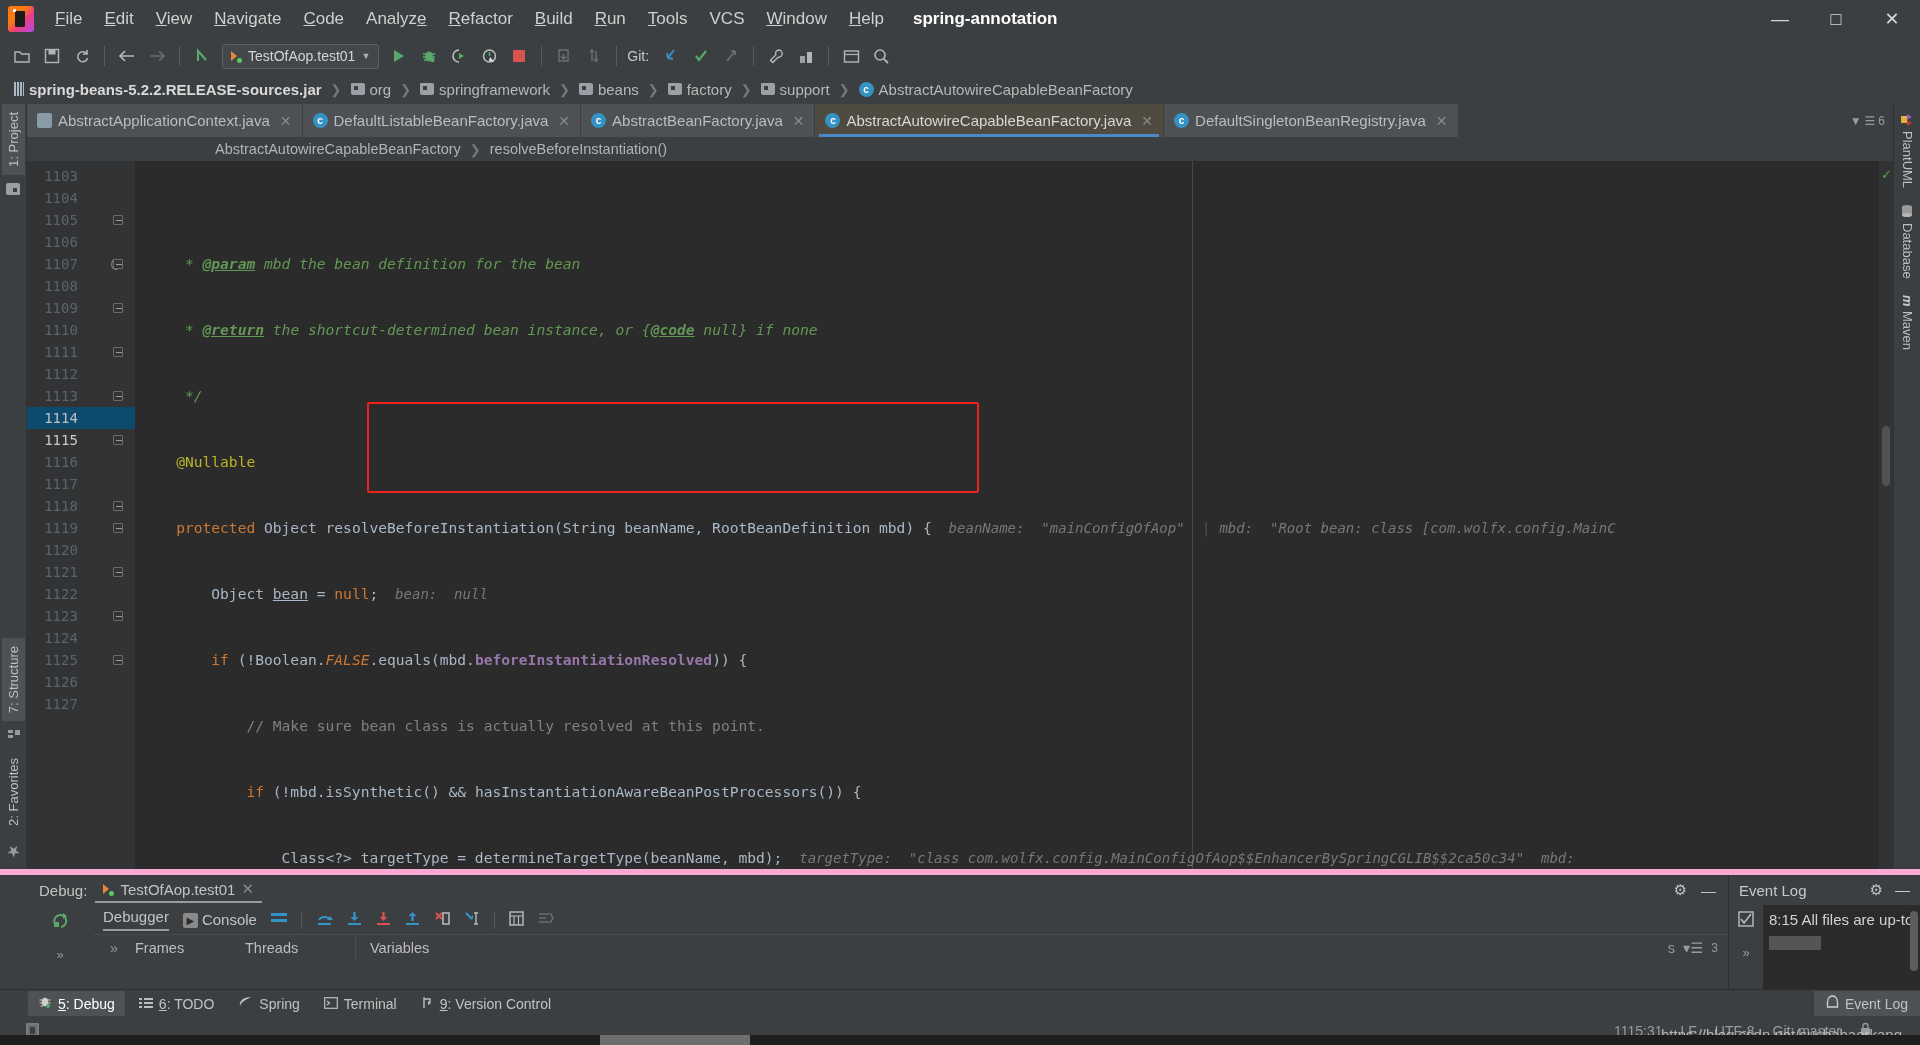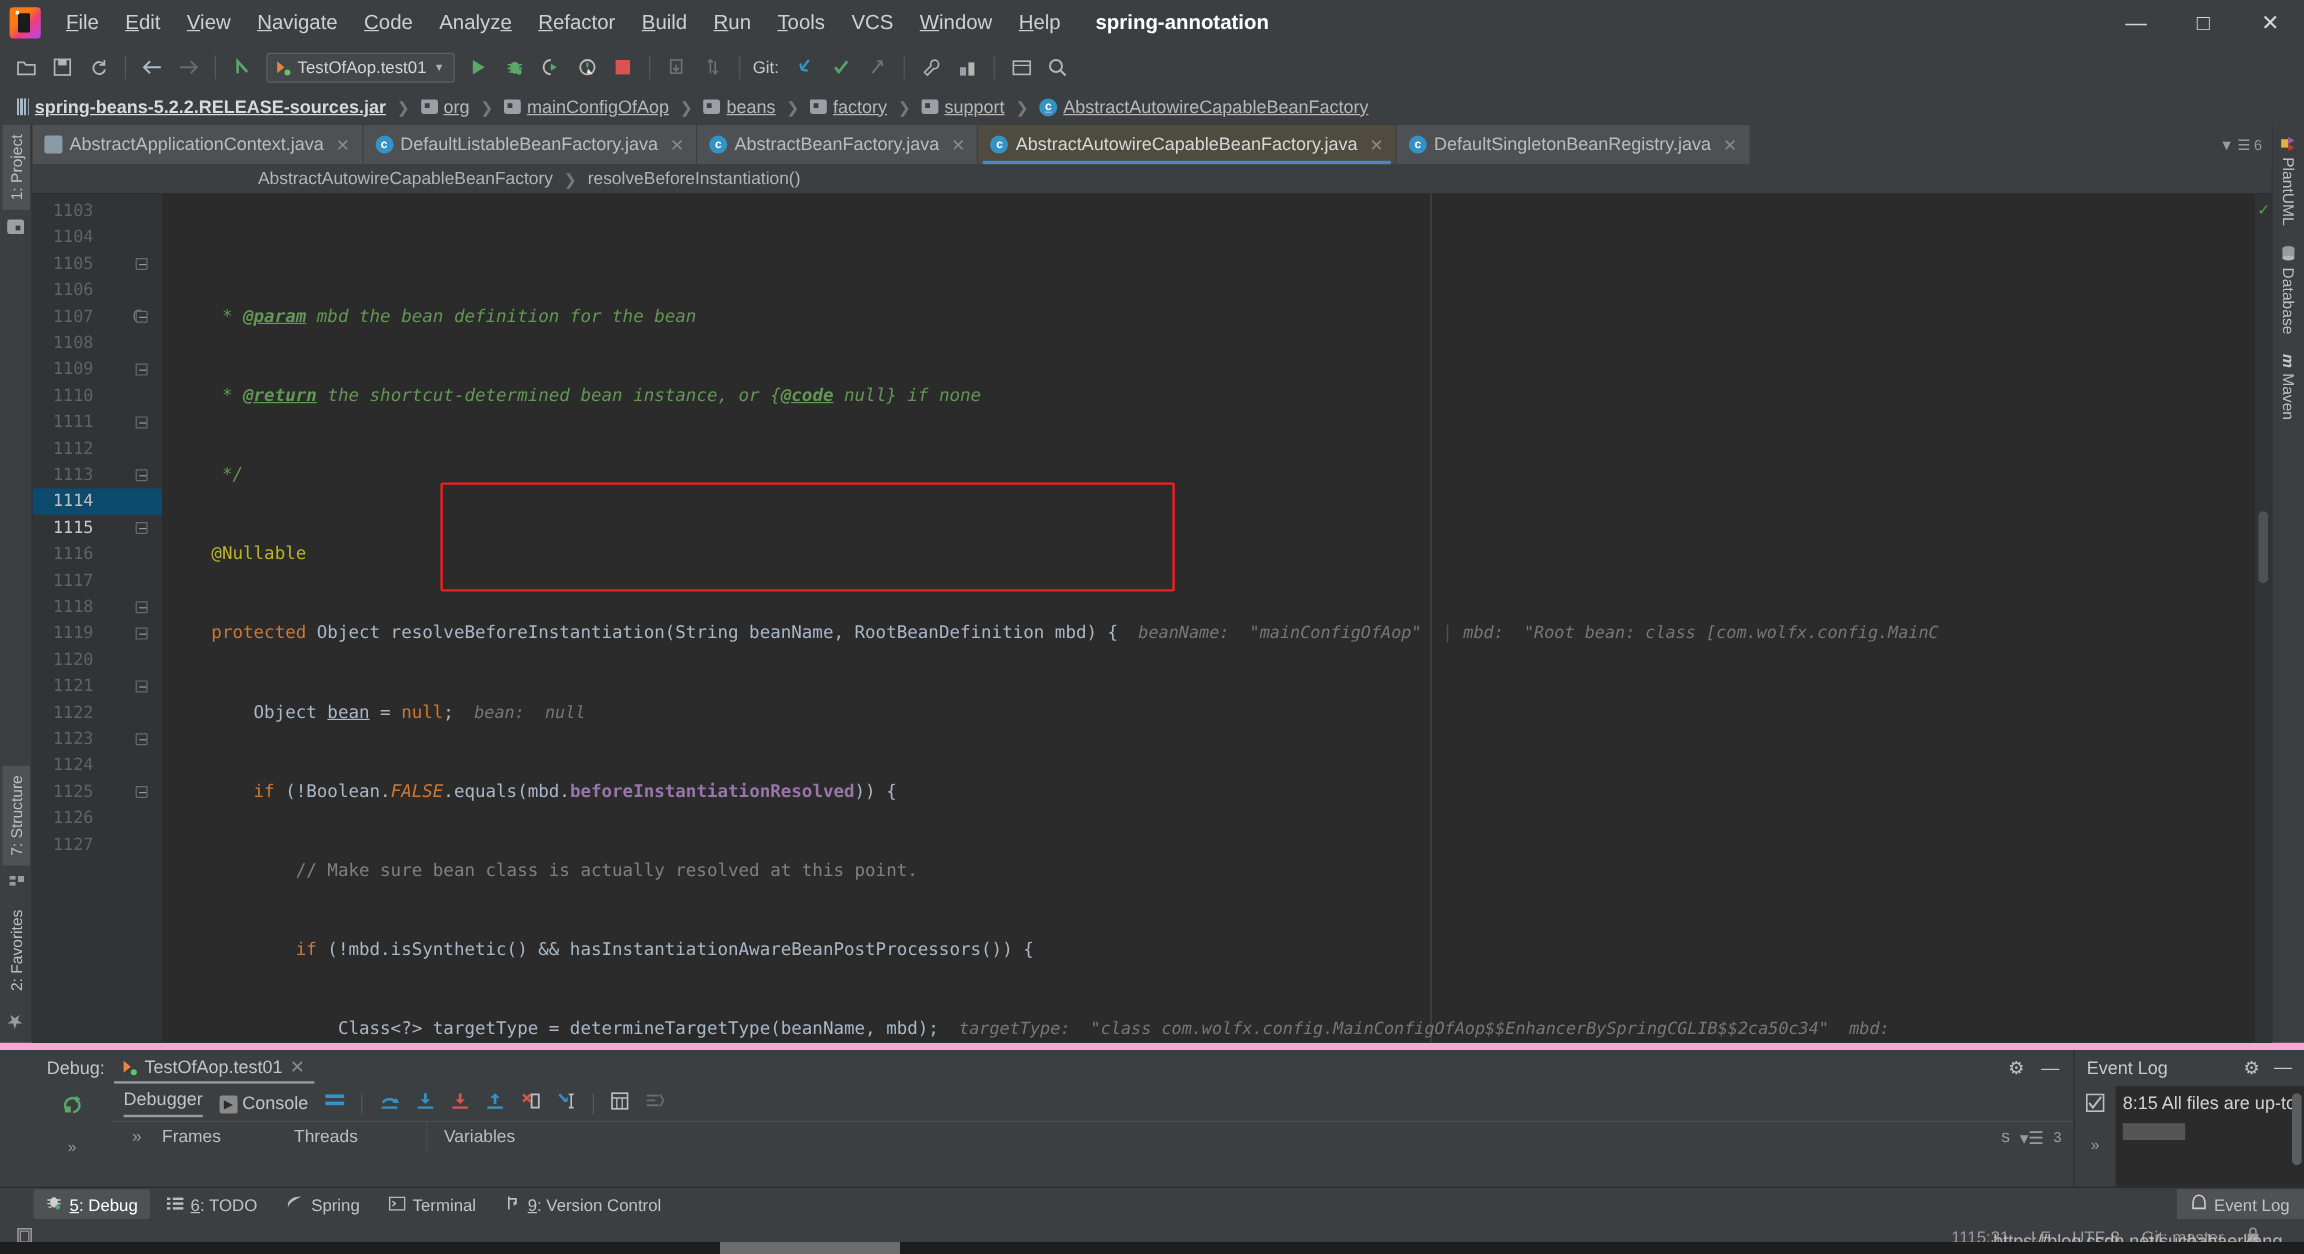--- a/index.html
+++ b/index.html
@@ -58,21 +58,21 @@
   .runcfg .dot::after{content:"";position:absolute;right:0;bottom:-1px;width:5px;height:5px;border-radius:50%;background:#5ec75e;}
   .caret { font-size: 9px; color: #b0b0b0; }
   .git-label { font-size: 14px; color: #c7c7c7; margin: 0 6px 0 2px; }
 
   
   .navbar {
     height: 30px; background: #3c3f41; display: flex; align-items: center;
     padding-left: 10px; flex: 0 0 30px; gap: 3px; font-size: 15px; color: #b7b7b7;
   }
   .nav-jar { display:flex; align-items:center; gap:6px; font-weight:bold; color:#d9d9d9; }
-  .nav-crumb { display: flex; align-items: center; gap: 5px; padding: 2px 4px; border-radius: 2px; text-decoration: underline; }
+  .nav-crumb { display: flex; align-items: center; gap: 5px; padding: 2px 4px; border-radius: 2px; }
   .nav-sep { color: #787878; font-size: 13px; padding: 0 2px; }
   .folder-ico {
     width: 14px; height: 12px; background: #9aa0a6; border-radius: 1px 2px 2px 2px; position: relative; display:inline-block;
   }
   .folder-ico::after{content:"";position:absolute;left:3px;top:3px;width:4px;height:4px;background:#3c3f41;}
   .jar-ico { width: 10px; height: 14px; background: repeating-linear-gradient(to right,#a9b7c6 0 2px,#3c3f41 2px 3px); }
   .cls-ico {
     width: 15px; height: 15px; border-radius: 50%; background: #3592c4; color: #fff;
     font-size: 10px; display: inline-flex; align-items: center; justify-content: center; font-weight: bold;
   }
@@ -223,21 +223,21 @@
     border-top: 1px solid #2d2d2d; padding-left: 28px; gap: 4px; position: relative;
   }
   .tsitem { display: flex; align-items: center; gap: 6px; padding: 4px 10px; border-radius: 2px; }
   .tsitem.sel { background: #4e5254; color: #ffffff; }
   .tsitem u { text-decoration: underline; }
   .tsright { margin-left: auto; display:flex; align-items:center; }
   .evtlog-btn { display: flex; align-items: center; gap: 6px; padding: 4px 12px; background: #4e5254; }
 
   .statusbar {
     flex: 0 0 28px; background: #3c3f41; display: flex; align-items: center; font-size: 14px; color: #9b9b9b;
-    padding: 0 6px; position: relative;
+    padding: 0 18px; position: relative;
   }
   .sb-left { width: 28px; display:flex; align-items:center; justify-content:center; }
   .sb-right { margin-left: auto; display: flex; align-items: center; gap: 18px; padding-right: 30px; }
   .watermark {
     position: absolute; right: 18px; bottom: 2px; font-size: 15px; color: #c9c9c9; opacity: .85;
     pointer-events: none; font-family: "Liberation Sans", sans-serif;
   }
   .bottomedge { position: absolute; left:0; right:0; bottom:0; height: 10px; background: #1e1e1e; }
   .bottomedge .pale { position:absolute; left: 600px; width: 150px; top:0; bottom:0; background:#6d6d6d; }
   .gearicon { font-size: 15px; color: #c0c0c0; }
@@ -403,21 +403,21 @@
       <span>spring-beans-5.2.2.RELEASE-sources.jar</span>
     </div>
     <span class="nav-sep">❯</span>
     <div class="nav-crumb">
       <span class="folder-ico"></span>
       <span>org</span>
     </div>
     <span class="nav-sep">❯</span>
     <div class="nav-crumb">
       <span class="folder-ico"></span>
-      <span>mainConfigOfAop</span>
+      <span>springframework</span>
     </div>
     <span class="nav-sep">❯</span>
     <div class="nav-crumb">
       <span class="folder-ico"></span>
       <span>beans</span>
     </div>
     <span class="nav-sep">❯</span>
     <div class="nav-crumb">
       <span class="folder-ico"></span>
       <span>factory</span>

